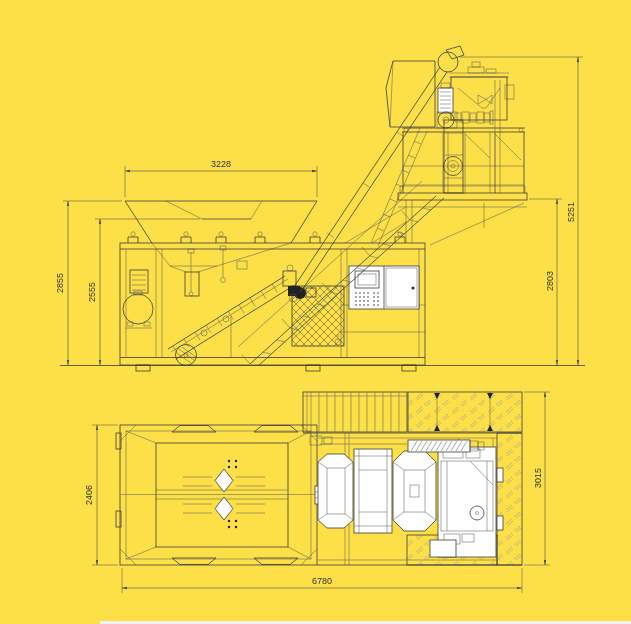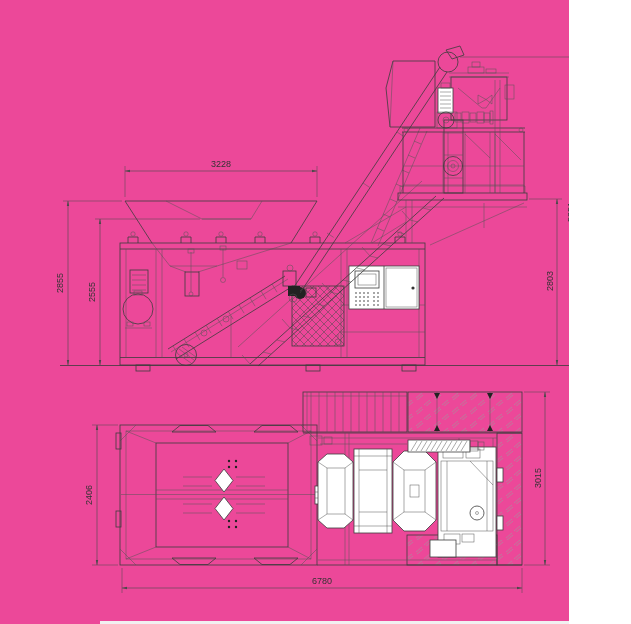--- a/index.html
+++ b/index.html
@@ -1,16 +1,16 @@
 <!DOCTYPE html>
 <html><head>
 <meta charset="utf-8">
 <style>
   html,body{margin:0;padding:0;background:#fff;}
-  .canvas{position:relative;width:569px;height:624px;background:#ec4899;overflow:hidden;
+  .canvas{position:relative;width:631px;height:624px;background:#fde047;overflow:hidden;
           font-family:"Liberation Sans",sans-serif;}
   svg{position:absolute;left:0;top:0;}
   .ln{fill:none;stroke:#3c3c3c;stroke-width:0.8;}
   .thin{fill:none;stroke:#555;stroke-width:0.5;}
   .dim{fill:none;stroke:#4a4a4a;stroke-width:0.6;}
   .ext{fill:none;stroke:#4a4a4a;stroke-width:0.5;}
   .wht{fill:#fff;stroke:#3c3c3c;stroke-width:0.8;}
   .dark{fill:#222;stroke:none;}
   .dotln{fill:none;stroke:#333;stroke-width:1.6;stroke-linecap:round;}
   text.dimtxt{fill:#333;stroke:none;font:9px "Liberation Sans",sans-serif;text-anchor:middle;}

